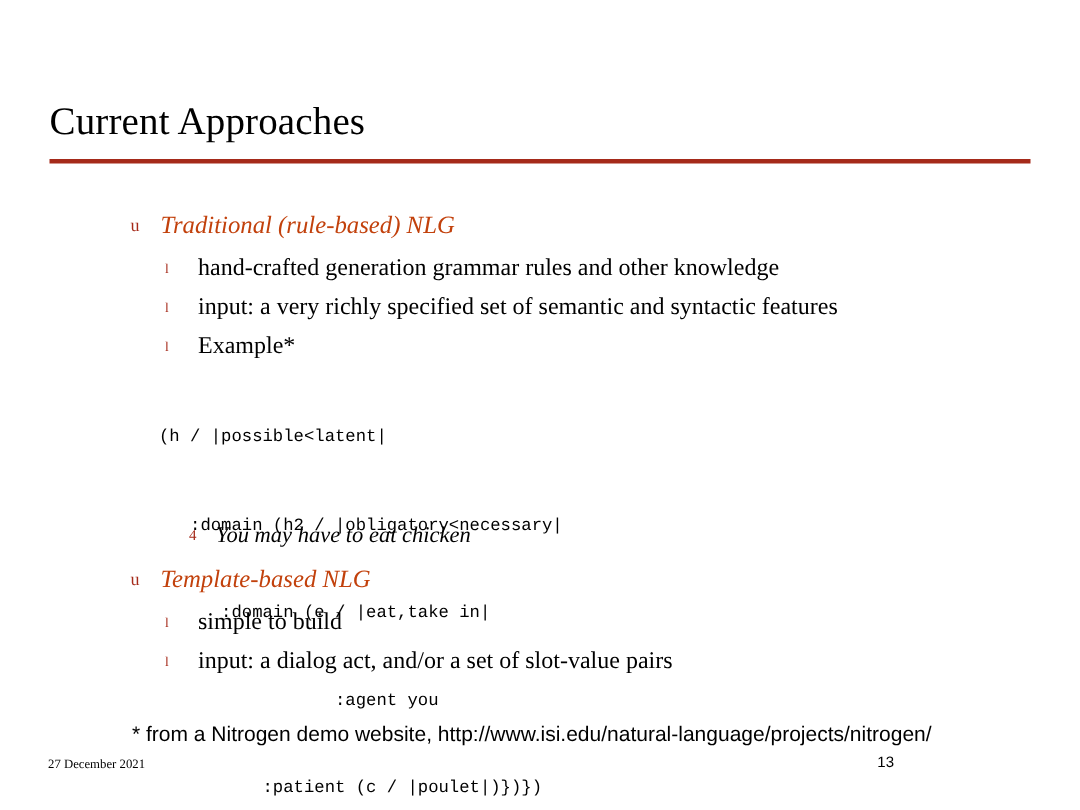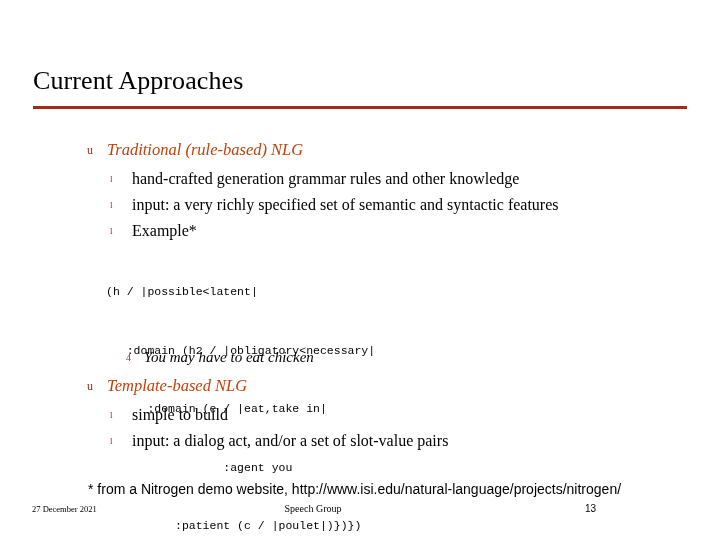--- a/index.html
+++ b/index.html
@@ -219,16 +219,15 @@
     <span class="txt">simple to build</span>
   </div>
   <div class="lvl2" style="left:110px; top:430px;">
     <span class="marker">l</span>
     <span class="txt">input: a dialog act, and/or a set of slot-value pairs</span>
   </div>
 
   <div class="footnote">* from a Nitrogen demo website, http://www.isi.edu/natural-language/projects/nitrogen/</div>
 
   <div class="footer-date">27 December 2021</div>
-  <div class="footer-center">Speech Group</div>
   <div class="footer-page">13</div>
 
 </div>
 
 </body></html>

